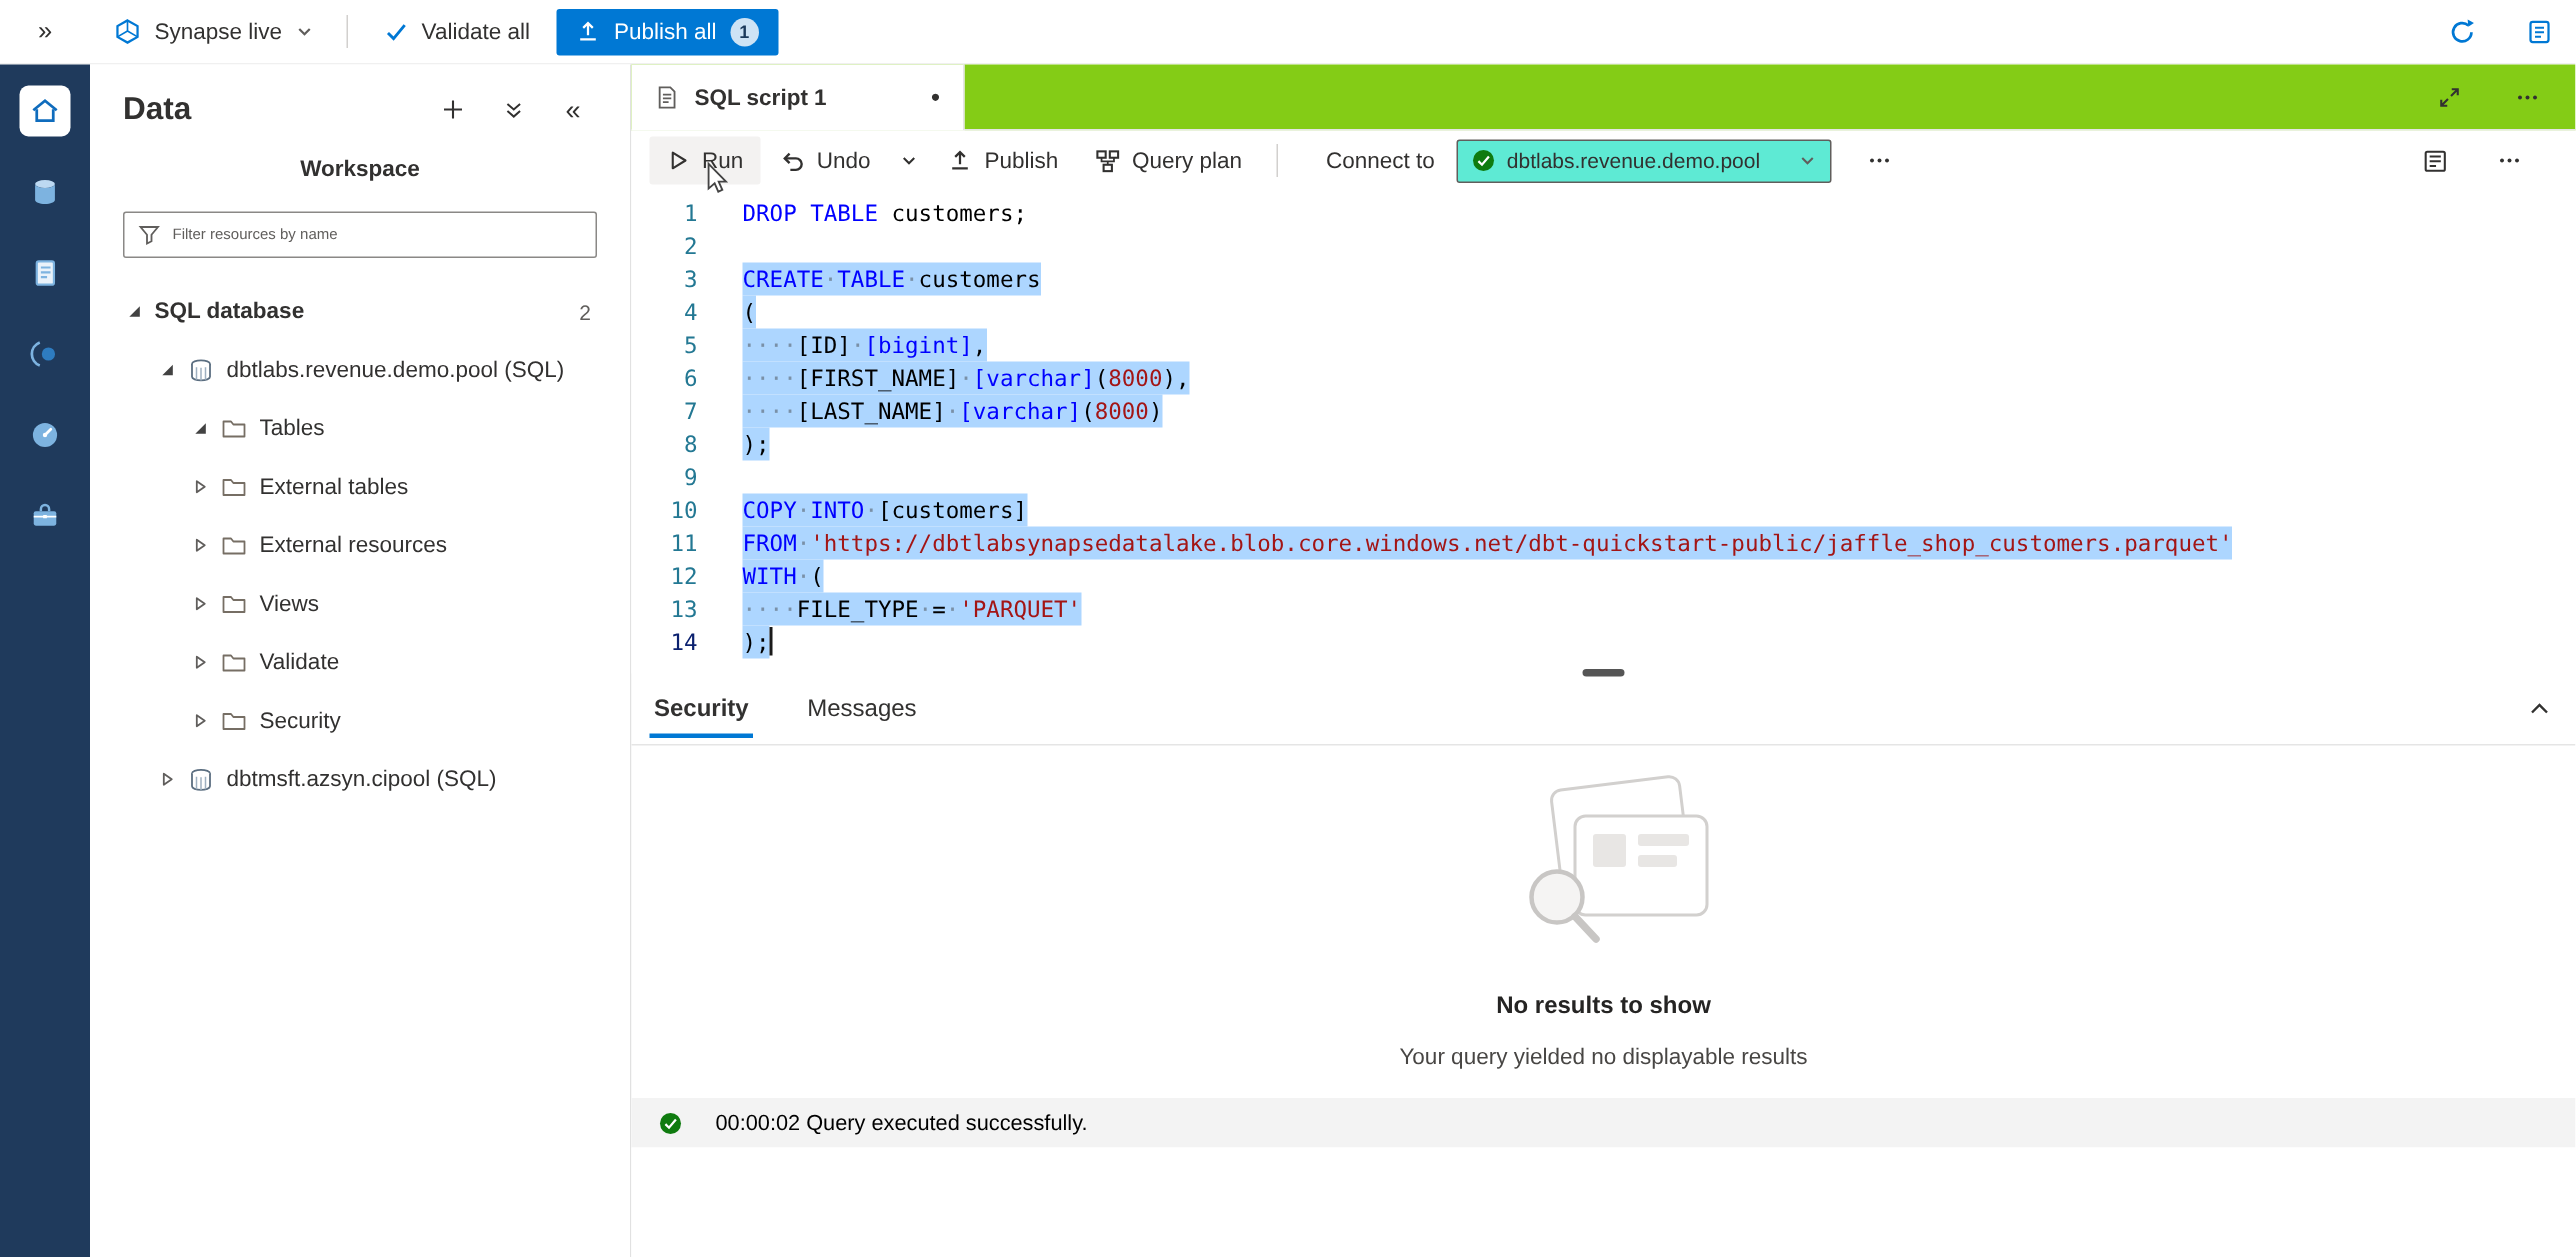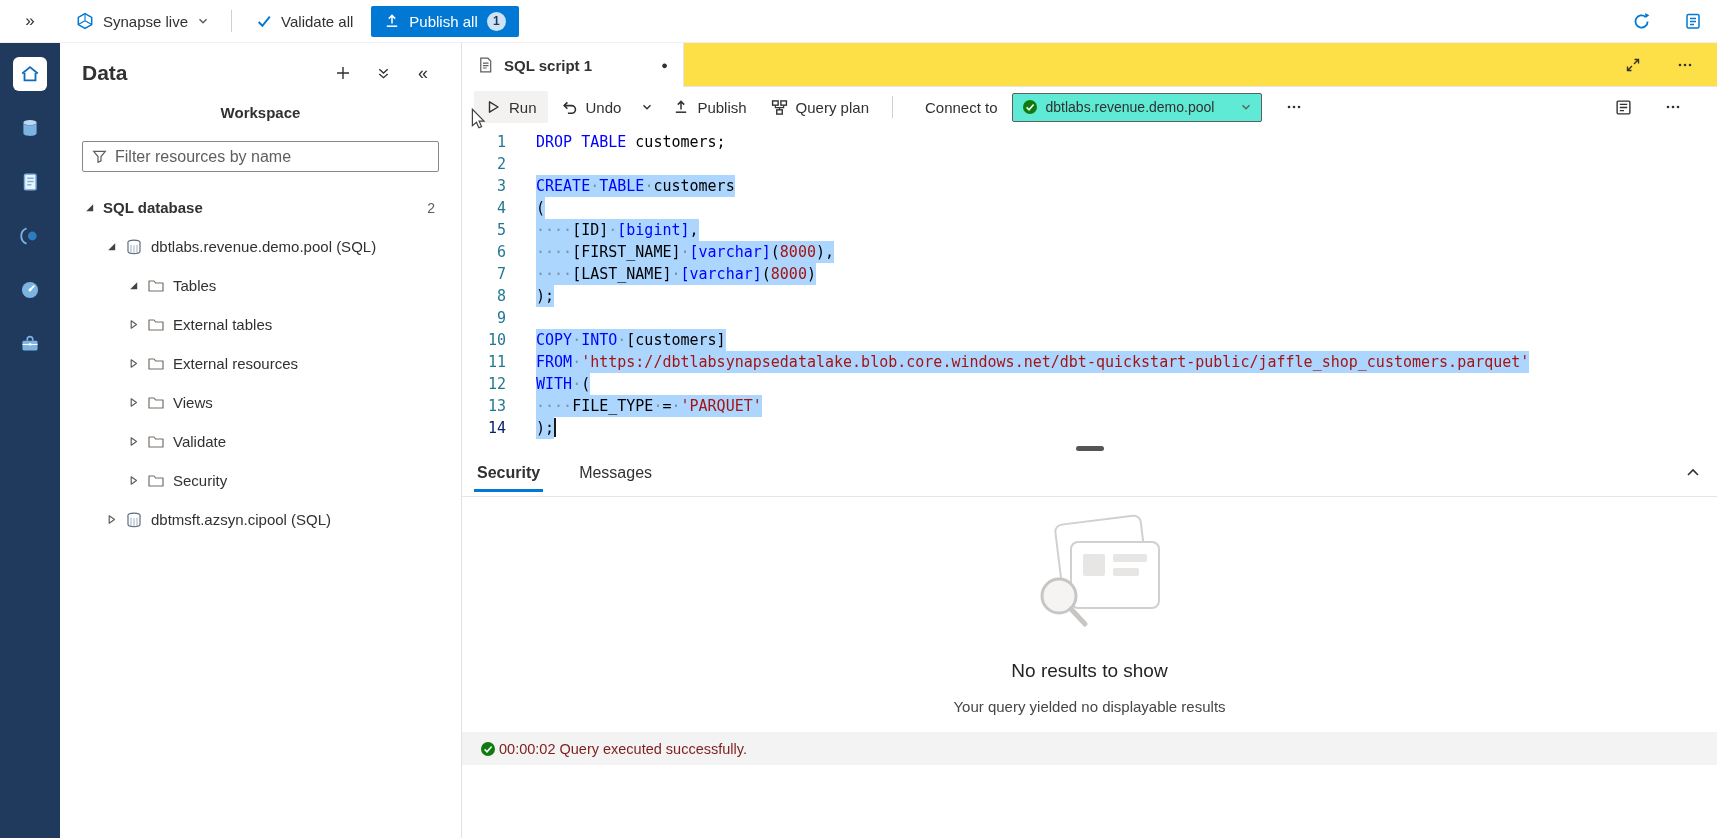--- a/index.html
+++ b/index.html
@@ -19,40 +19,40 @@
   .topbar-right{margin-left:auto;display:flex;align-items:center;gap:28px;padding-right:12px;}
   .icon-btn{background:none;border:none;display:flex;align-items:center;justify-content:center;width:24px;height:24px;color:#323130;font-size:18px;font-family:inherit;}
 
   
   .main{flex:1;display:flex;min-height:0;}
   .rail{width:60px;background:var(--rail-bg,#1f3a5c);display:flex;flex-direction:column;align-items:center;padding-top:14px;gap:20px;flex:0 0 auto;}
   .rail-item{width:34px;height:34px;display:flex;align-items:center;justify-content:center;border-radius:6px;background:none;border:none;}
   .rail-item.active{background:#fff;}
 
   
-  .data-panel{width:402px;border-right:1px solid #e1e1e1;display:flex;flex-direction:column;flex:0 0 auto;background:#fff;}
+  .data-panel{width:361px;border-right:1px solid #e1e1e1;display:flex;flex-direction:column;flex:0 0 auto;background:#fff;}
   .dp-header{display:flex;align-items:center;padding:18px 26px 8px 22px;}
   .dp-title{font-size:21px;font-weight:600;}
   .dp-actions{margin-left:auto;display:flex;align-items:center;gap:16px;}
   .panel-tabs{display:flex;height:38px;flex:0 0 auto;}
   .panel-tabs .ptab{flex:1;background:none;border:none;font-size:15px;color:#605e5c;font-family:inherit;}
   .panel-tabs .ptab.active .ptab-label{color:#323130;font-weight:600;text-align:right;}
   .filter-row{padding:10px 22px 4px;}
   .filter-box{display:flex;align-items:center;gap:8px;height:31px;border:1px solid #8a8886;border-radius:2px;padding:0 9px;}
-  .filter-box input{border:none;outline:none;flex:1;font-size:16px;font-family:inherit;color:#323130;background:transparent;}
+  .filter-box input{border:none;outline:none;flex:1;font-size:10px;font-family:inherit;color:#323130;background:transparent;}
   .filter-box input::placeholder{color:#605e5c;}
   .tree{margin-top:12px;overflow:hidden;}
   .tree-row{display:flex;align-items:center;height:39px;gap:8px;font-size:15px;cursor:pointer;}
   .tree-label.bold{font-weight:600;}
   .tree-badge{margin-left:auto;margin-right:26px;color:#605e5c;font-size:14px;}
   .expander{flex:0 0 11px;}
 
   
   .editor-col{flex:1;display:flex;flex-direction:column;min-width:0;background:#fff;}
-  .tabstrip{height:44px;background:#fde047;display:flex;align-items:stretch;border-bottom:1px solid #e5e5e5;flex:0 0 auto;}
+  .tabstrip{height:44px;background:#84cc16;display:flex;align-items:stretch;border-bottom:1px solid #e5e5e5;flex:0 0 auto;}
   .edit-tab{width:222px;background:#fff;border-right:1px solid #e5e5e5;display:flex;align-items:center;gap:10px;padding:0 15px;margin-bottom:-1px;}
   .edit-tab-title{font-size:15px;font-weight:600;color:#323130;}
   .dirty{margin-left:auto;font-size:11px;color:#323130;}
   .tabstrip-right{margin-left:auto;display:flex;align-items:center;gap:28px;padding-right:20px;}
 
   .toolbar{height:40px;display:flex;align-items:center;padding:0 12px;gap:2px;flex:0 0 auto;background:#fff;}
   .tbtn{display:flex;align-items:center;gap:8px;height:32px;padding:0 11px;border:none;background:none;font-size:15px;color:#323130;font-family:inherit;border-radius:2px;}
   .tbtn.hover{background:#f3f2f1;}
   .split-chevron{padding:0 7px;height:32px;border:none;background:none;display:flex;align-items:center;}
   .connect-label{margin:0 12px 0 20px;font-size:15px;}
@@ -79,23 +79,23 @@
   .sash{height:0;position:relative;flex:0 0 auto;z-index:5;}
   .sash-handle{position:absolute;top:-3px;left:50%;transform:translateX(-50%);width:28px;height:5px;border-radius:3px;background:#555;}
   .results{flex:1;display:flex;flex-direction:column;min-height:0;}
   .results-tabs{height:48px;display:flex;align-items:stretch;border-bottom:1px solid #e5e5e5;padding:0 12px;flex:0 0 auto;}
   .results-tabs .ptab{background:none;border:none;font-size:16px;color:#323130;padding:0 3px;margin-right:33px;position:relative;font-family:inherit;}
   .results-tabs .ptab.active .ptab-label{font-weight:600;}
   .results-tabs .ptab.active::after{content:"";position:absolute;left:0;right:0;bottom:4px;height:3px;background:var(--accent,#0078d4);}
   .results-collapse{margin-left:auto;align-self:center;}
   .results-body{flex:1;display:flex;flex-direction:column;align-items:center;justify-content:center;min-height:0;}
   .empty-illustration{margin-bottom:24px;}
-  .empty-title{font-size:19px;font-weight:400;color:#252423;}
+  .empty-title{font-size:16px;font-weight:700;color:#252423;}
   .empty-sub{font-size:15px;color:#484644;margin-top:16px;}
-  .statusbar{height:33px;background:#f3f3f3;display:flex;align-items:center;gap:3px;padding:0 18px;flex:0 0 auto;font-size:14.5px;color:#7f1d1d;}
+  .statusbar{height:33px;background:#f3f3f3;display:flex;align-items:center;gap:22px;padding:0 18px;flex:0 0 auto;font-size:14.5px;color:#000000;}
   .below-status{height:73px;background:#fff;flex:0 0 auto;}
 
   .mouse-cursor{position:absolute;left:470px;top:108px;z-index:50;pointer-events:none;}
 </style>
 </head>
 <body>
 
 <div class="app">
 
   <header class="topbar">

